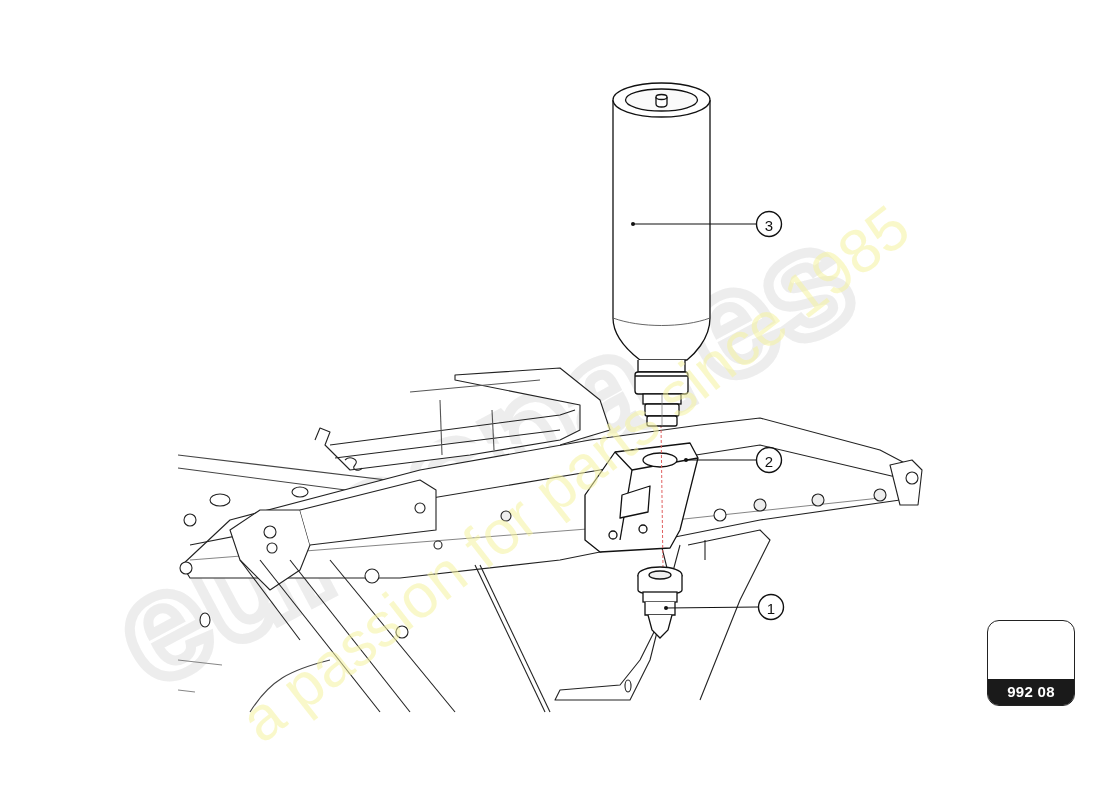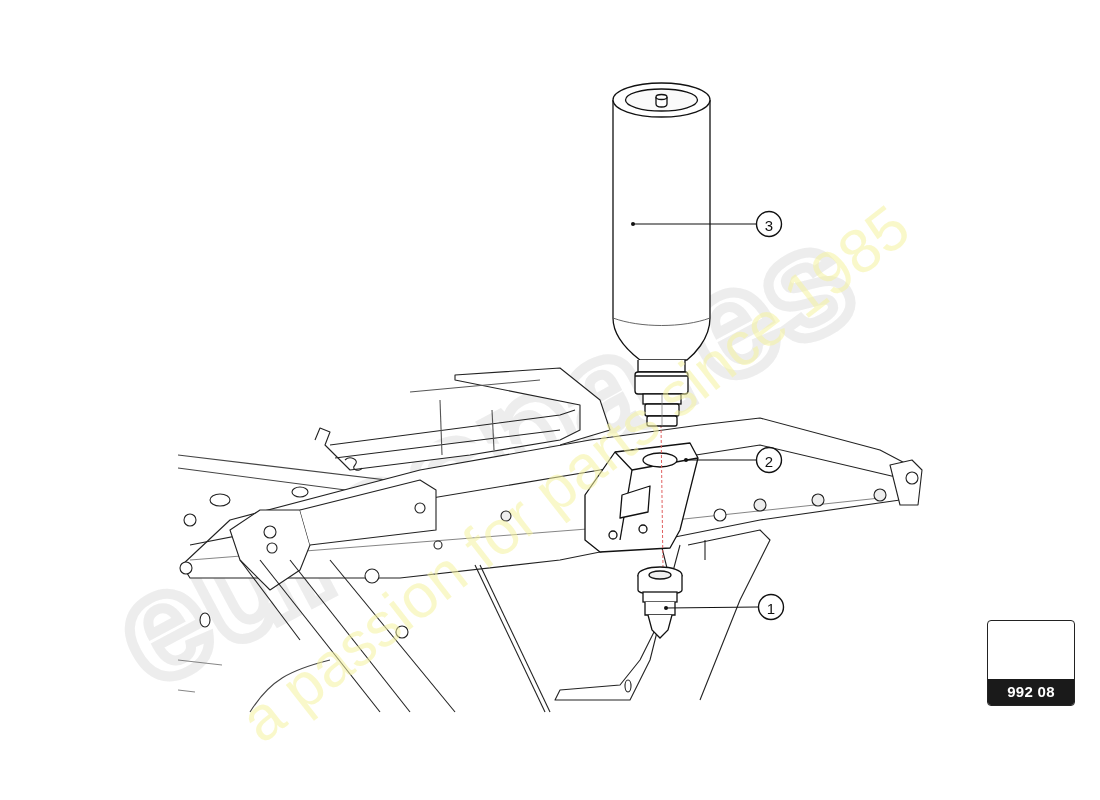--- a/index.html
+++ b/index.html
@@ -3,21 +3,21 @@
 <meta charset="utf-8">
 <style>
   html, body { margin: 0; padding: 0; background: #ffffff; }
   body { width: 1100px; height: 800px; position: relative; overflow: hidden;
          font-family: "Liberation Sans", sans-serif; }
   #diagram { position: absolute; left: 0; top: 0; width: 1100px; height: 800px; }
   .callout-label { font-family: "Liberation Sans", sans-serif; font-size: 15px; fill: #111; text-anchor: middle; dominant-baseline: central; }
   .wm-text { font-family: "Liberation Sans", sans-serif; font-size: 62px; fill: #f5f3a0; opacity: 0.55; }
   .wm-brand { font-family: "Liberation Sans", sans-serif; font-size: 150px; font-weight: bold; fill: none; stroke: #e6e6e6; stroke-width: 10; opacity: 0.7; }
   .ref-box { position: absolute; left: 987px; top: 620px; width: 86px; height: 84px;
-             border: 1.5px solid #222; border-radius: 4px; overflow: hidden; background: #fff; }
+             border: 1.5px solid #222; border-radius: 12px; overflow: hidden; background: #fff; }
   .ref-box .ref-num { position: absolute; left: 0; right: 0; bottom: 0; height: 26px;
              background: #1a1a1a; color: #fff; font-weight: bold; font-size: 15px;
              text-align: center; line-height: 26px; letter-spacing: 0.3px; }
 </style>
 </head>
 <body>
 
 <svg id="diagram" viewBox="0 0 1100 800" xmlns="http://www.w3.org/2000/svg">
 
   <g transform="translate(150,690) rotate(-28)">

